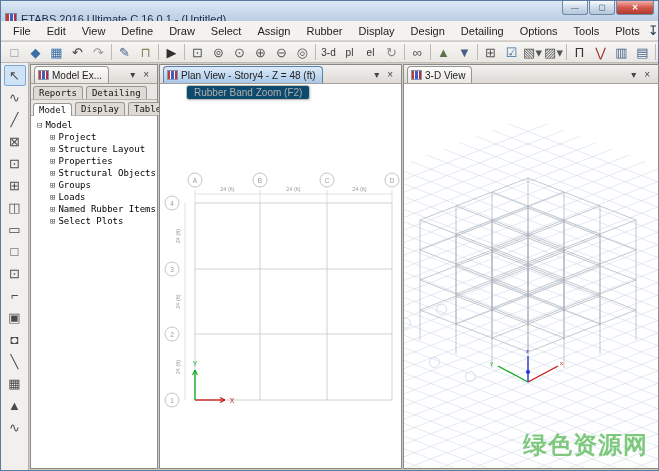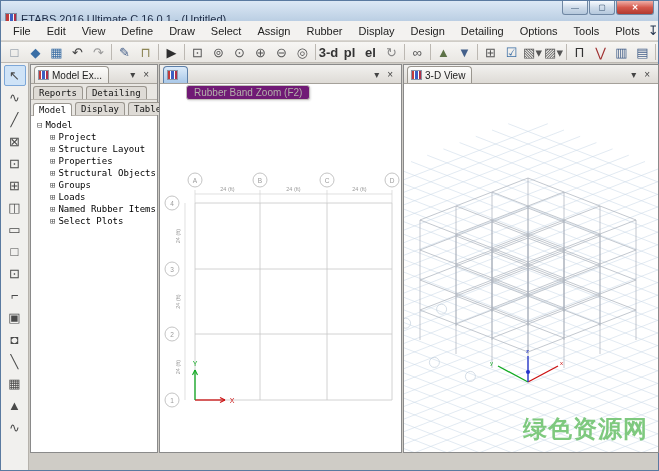--- a/index.html
+++ b/index.html
@@ -25,32 +25,32 @@
     border-bottom:1px solid #d8d5d0; display:flex; align-items:center; padding:0 4px; }
   .menu-item { font-size:11px; color:#222; padding:2px 8px; white-space:nowrap;text-align:center; }
   .menu-dl { margin-left:auto; font-size:13px; color:#23344f; padding-right:8px; }
 
   
   .toolbar { position:absolute; top:41px; left:0; right:0; height:21px;
     background:linear-gradient(#f7f6f4,#e9e7e3); border-bottom:1px solid #bdb9b3;
     display:flex; align-items:center; padding:0 3px; overflow:hidden; }
   .tb-icon { width:21px; height:19px; display:flex; align-items:center; justify-content:center;
     font-size:13px; color:#555; flex:0 0 auto; }
-  .tb-icon.txt { font-size:13px; font-weight:bold; letter-spacing:0; }
+  .tb-icon.txt { font-size:10px; font-weight:normal; letter-spacing:0; }
   .tb-sep { width:1px; height:16px; background:#bcb8b2; margin:0 2px; flex:0 0 auto; }
 
   
   .side-toolbar { position:absolute; top:62px; left:0; bottom:0; width:28px; background:#f1f0ee;
     border-right:1px solid #b6b2ac; display:flex; flex-direction:column; align-items:center; padding-top:2px; }
   .st-icon { width:22px; height:21px; display:flex; align-items:center; justify-content:center;
     font-size:13px; color:#4a4a4a; margin-bottom:1px; }
   .st-icon.active { background:#cfe3f7; border:1px solid #7da7d8; border-radius:2px; }
 
   
-  .panel { position:absolute; top:63px; bottom:17px; border:1px solid #8a8a8a; background:#fff;
+  .panel { position:absolute; top:63px; bottom:1px; border:1px solid #8a8a8a; background:#fff;
     display:flex; flex-direction:column; }
   .panel-model { left:29px; width:128px; }
   .panel-plan  { left:158px; width:243px; }
   .panel-3d    { left:402px; width:256px; }
 
   .pane-strip { height:19px; flex:0 0 auto; background:linear-gradient(#f2f1ef,#deDBd6);
     background:linear-gradient(#f2f1ef,#dedbd6); border-bottom:1px solid #a5a19a;
     display:flex; align-items:flex-end; }
   .pane-tab { display:flex; align-items:center; height:17px; margin-left:3px; padding:0 6px 0 3px;
     background:linear-gradient(#fdfdfc,#e8e6e2); border:1px solid #9a968f; border-bottom:none;
@@ -69,21 +69,21 @@
   .exp-tab { font-size:9px; font-family:"DejaVu Sans Mono", monospace; color:#111; padding:1px 5px;
     border:1px solid #9a968f; border-bottom:none; border-radius:3px 3px 0 0; margin:2px 1px 0 2px;
     background:#dedbd6; white-space:nowrap; }
   .exp-tab.active { background:#fff; position:relative; top:1px; }
   .tree { padding:3px 0 0 4px; font-family:"DejaVu Sans Mono", monospace; font-size:9px; color:#000;
     background:#fff; flex:1; }
   .tree-row { display:flex; align-items:center; height:12px; white-space:nowrap; }
   .tree-glyph { font-size:9px; color:#555; margin-right:3px; }
 
   
-  .tooltip { position:absolute; top:1px; left:26px; background:#701a75; border:1px solid #c3c0ba;
+  .tooltip { position:absolute; top:1px; left:26px; background:#0c4a6e; border:1px solid #c3c0ba;
     border-radius:3px; font-size:10px; color:#b3b0aa; padding:1px 7px; box-shadow:1px 1px 2px rgba(0,0,0,.12); z-index:5; }
   svg { display:block; }
 
   
   .watermark { position:absolute; right:10px; bottom:10px; text-align:left; z-index:4; line-height:1.05; }
   .wm-cn { font-size:24px; font-weight:bold; color:#7ec97e; letter-spacing:1px; font-family:"DejaVu Sans", sans-serif; }
   .wm-en { font-size:15px; color:#a6d7a6; font-family:"Liberation Sans", sans-serif; }
 </style>
 </head>
 <body>
@@ -244,20 +244,21 @@
         <span class="tree-glyph">⊞</span>
         <span>Select Plots</span>
       </div>
       </div>
   </div>
 
   <div class="panel panel-plan">
     <div class="pane-strip">
       <div class="pane-tab active-blue">
         <span class="mini-icon"></span>
+        <span>Plan View - Story4 - Z = 48 (ft)</span>
       </div>
       <div class="pane-ctrls">
         <span class="pane-ctrl">▾</span>
         <span class="pane-ctrl">×</span>
       </div>
     </div>
     <div class="pane-body">
       <div class="tooltip">Rubber Band Zoom (F2)</div>
       <svg id="plan-svg" width="241" height="387" viewBox="0 0 241 387">
           <line x1="35" y1="119" x2="35" y2="316" stroke="#c6c6c6" stroke-width="0.8"></line>

